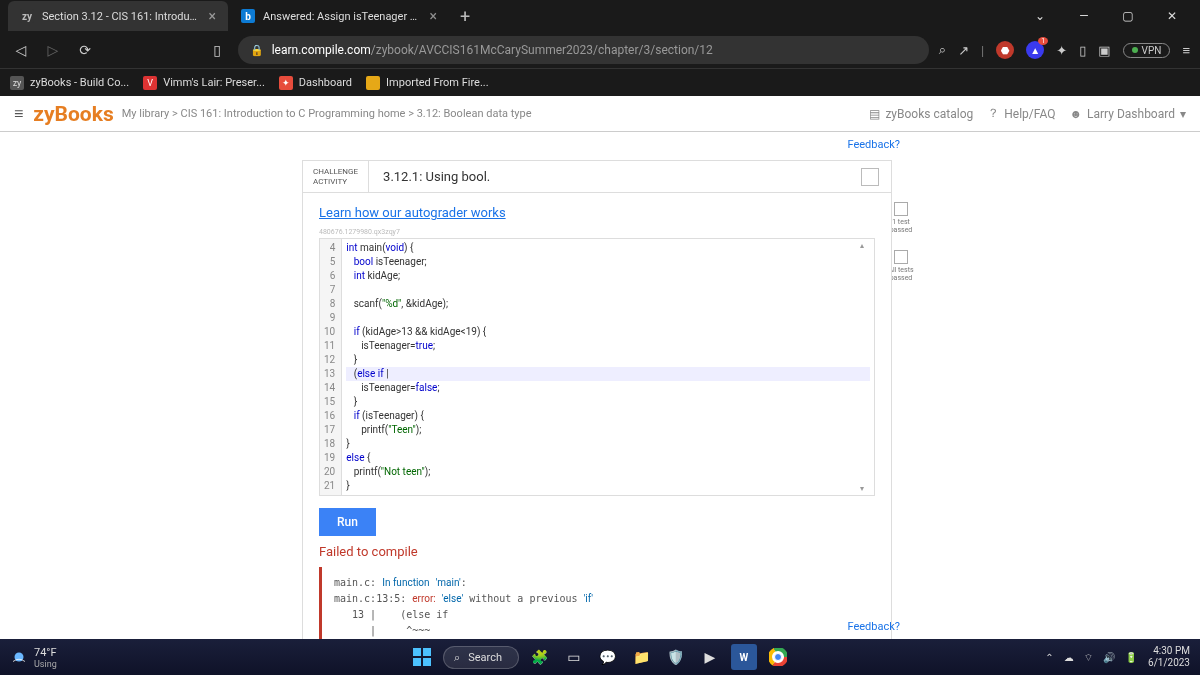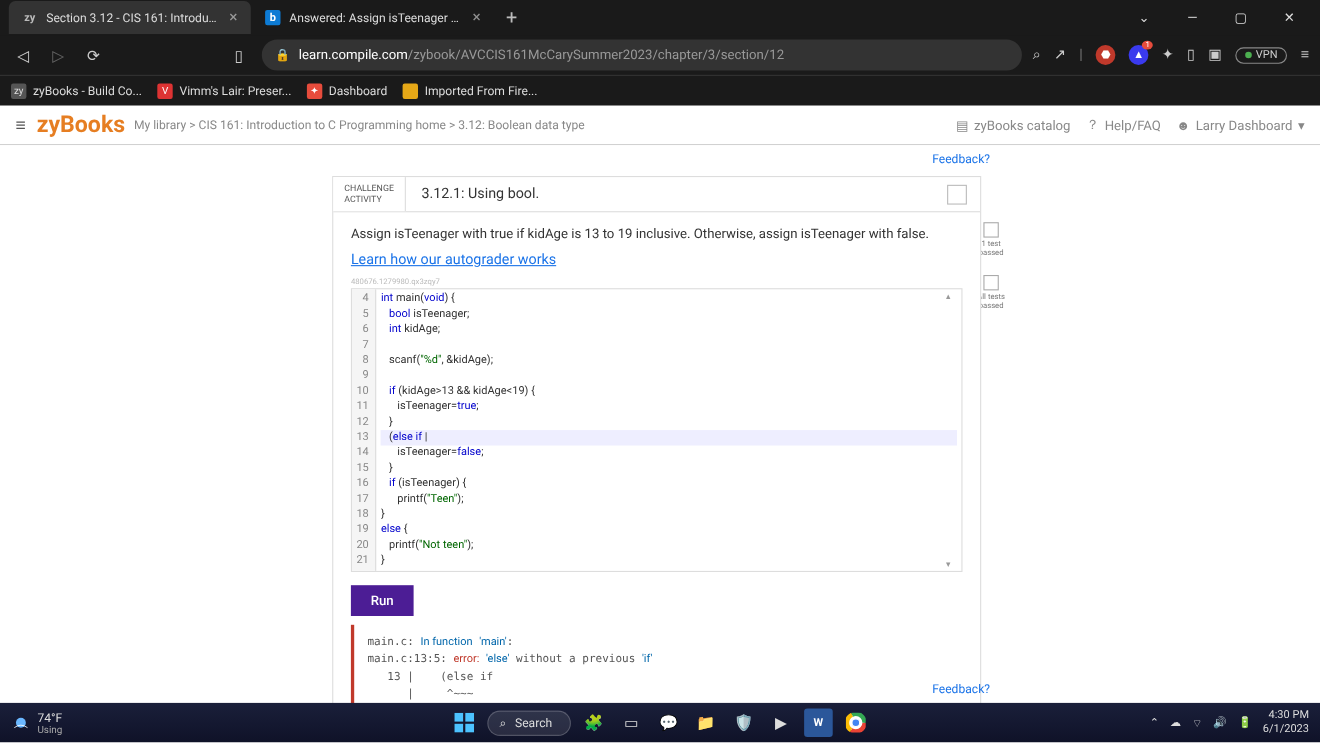--- a/index.html
+++ b/index.html
@@ -46,21 +46,21 @@
 .gutter { background:#f5f5f5; color:#888; text-align:right; padding:2px 6px 2px 4px; border-right:1px solid #ddd; user-select:none; }
 .gutter div { height:14px; line-height:14px; }
 .code-lines { padding:2px 4px; flex:1; }
 .code-lines div { height:14px; line-height:14px; white-space:pre; }
 .kw { color:#0000cc; }
 .str { color:#006600; }
 .hl-line { background:#eef; }
 .scroll-arrows { position:absolute; right:2px; width:12px; top:2px; bottom:2px; display:flex; flex-direction:column; justify-content:space-between; color:#999; font-size:8px; }
 .test-panel { position:absolute; top:70px; right:280px; width:38px; font-size:7px; color:#777; text-align:center; }
 .test-box { width:14px; height:14px; border:1px solid #aaa; margin:0 auto 2px; }
-.run-btn { background:#4c1d95; color:#fff; border:none; padding:7px 18px; font-size:12px; margin:12px 0 8px 0; cursor:pointer; font-weight:500; }
+.run-btn { background:#3b82f6; color:#fff; border:none; padding:7px 18px; font-size:12px; margin:12px 0 8px 0; cursor:pointer; font-weight:500; }
 .fail-msg { color:#c0392b; font-size:13px; margin-bottom:8px; }
 .compile-err { border-left:3px solid #c0392b; background:#fff; padding:8px 12px; font-family:Consolas,Monaco,monospace; font-size:10px; color:#555; line-height:1.6; white-space:pre; }
 .err-kw { color:#0066aa; }
 .err-red { color:#c0392b; }
 .feedback-bottom { position:absolute; bottom:6px; right:300px; color:#1a73e8; font-size:11px; cursor:pointer; }
 .taskbar { position:absolute; bottom:0; left:0; right:0; height:36px; background:linear-gradient(#1a1f3a,#0f1228); display:flex; align-items:center; padding:0 10px; color:#ddd; font-size:10px; }
 .weather { display:flex; align-items:center; gap:6px; }
 .weather .wicon { width:18px; height:18px; }
 .tb-center { position:absolute; left:50%; transform:translateX(-50%); display:flex; align-items:center; gap:8px; }
 .search-pill { background:rgba(255,255,255,.1); border:1px solid rgba(255,255,255,.2); border-radius:16px; padding:4px 16px 4px 10px; display:flex; align-items:center; gap:8px; font-size:11px; }
@@ -173,21 +173,20 @@
   <div class="activity-card">
     <div class="card-header">
       <div class="badge-challenge">
         <div>CHALLENGE</div>
           <div>ACTIVITY</div>
       </div>
       <div class="card-title">3.12.1: Using bool.</div>
       <div class="progress-box"></div>
     </div>
     <div class="card-body">
-      <div class="instruction">Assign isTeenager with true if kidAge is 13 to 19 inclusive. Otherwise, assign isTeenager with false.</div>
       <span class="autograder-link">Learn how our autograder works</span>
       <div class="tiny-meta">480676.1279980.qx3zqy7</div>
 
       <div class="code-editor">
         <div class="gutter" id="gutter">
             <div>4</div>
             <div>5</div>
             <div>6</div>
             <div>7</div>
             <div>8</div>
@@ -225,20 +224,21 @@
             <div>   printf(<span class="str">"Not teen"</span>);</div>
             <div>}</div>
           </div>
         <div class="scroll-arrows">
             <span>▴</span>
             <span>▾</span>
           </div>
       </div>
 
       <button class="run-btn">Run</button>
+      <div class="fail-msg">Failed to compile</div>
       <div class="compile-err" id="compile-err">main.c: <span class="err-kw">In function</span> <span class="err-kw">'main'</span>:
 main.c:13:5: <span class="err-red">error:</span> <span class="err-kw">'else'</span> without a previous <span class="err-kw">'if'</span>
    13 |    (else if
       |     ^~~~
 main.c:14:7:  expected  before 
    14 |       isTeenager=false;
       |       ^~~~~~~~~~
       |       (</div>
     </div>
   </div>

